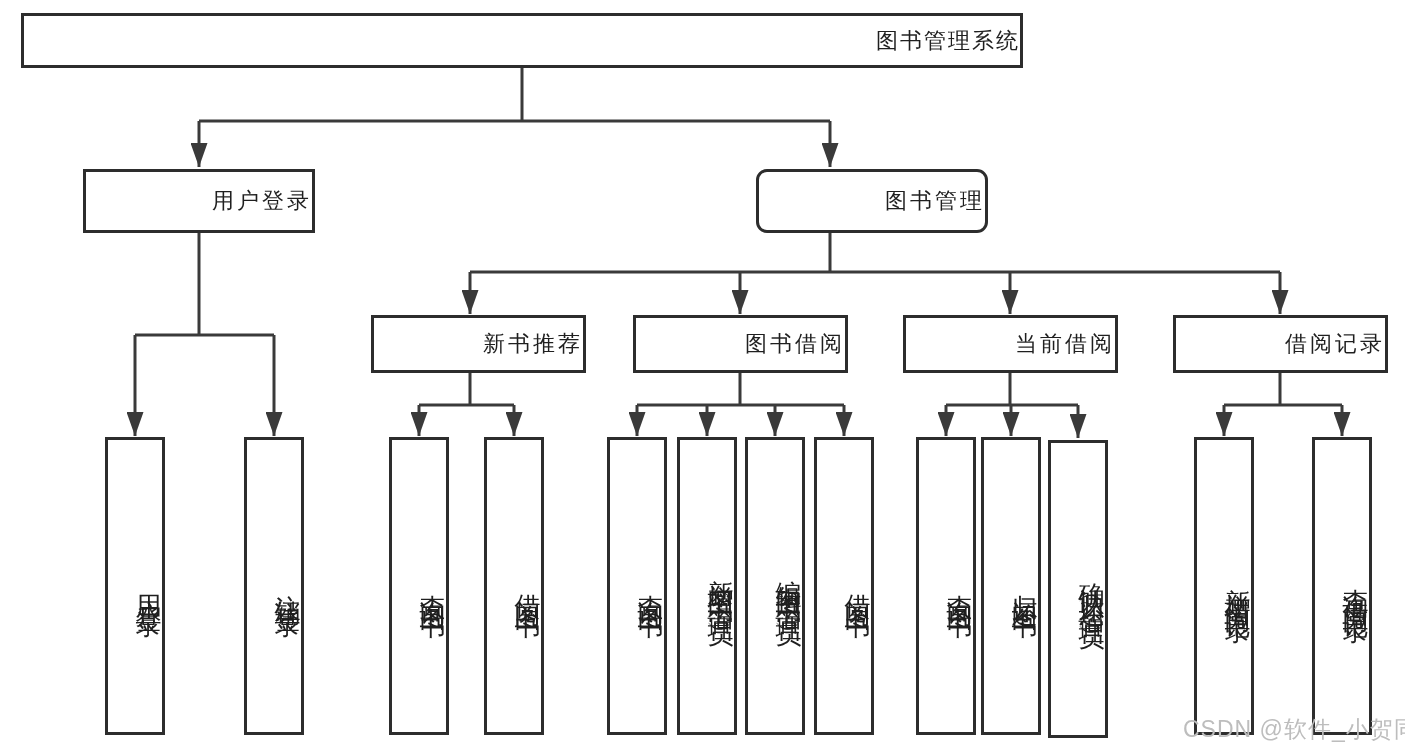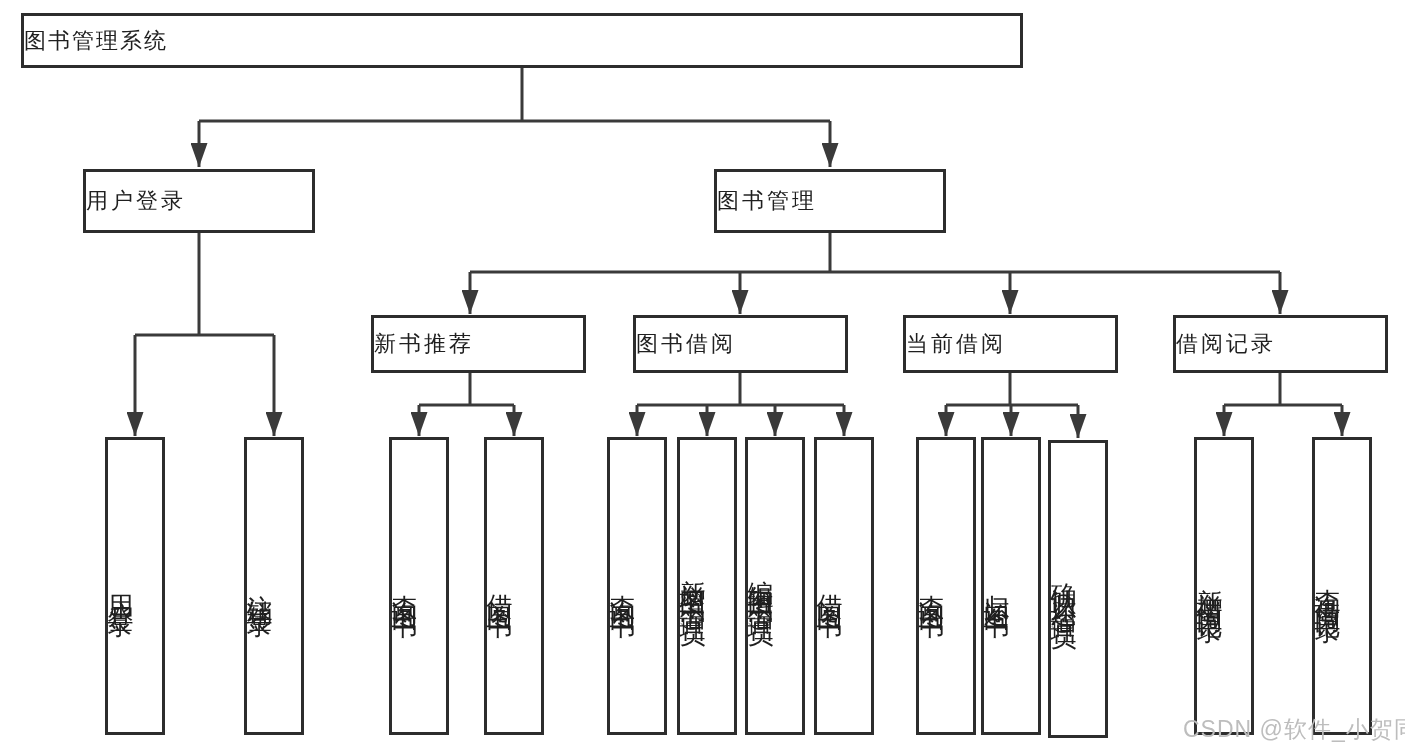--- a/index.html
+++ b/index.html
@@ -27,21 +27,21 @@
   }
   .wires path { stroke: var(--line); stroke-width: 3; fill: none; }
   .wires marker path { fill: var(--line); stroke: none; }
   .box {
     position: absolute;
     background: #fff;
     border: 3px solid var(--border);
     color: var(--text);
     display: flex;
     align-items: center;
-    justify-content: flex-start;
+    justify-content: flex-end;
     text-align: center;
   }
   .h-box { font-size: 22px; letter-spacing: 3px; }
   .root-box { font-size: 22px; letter-spacing: 2px; }
   .v-box {
     width: 60px;
     height: 298px;
     top: 437px;
   }
   .v-box .v-label {
@@ -111,21 +111,21 @@
     <path d="M1342 405 L1342 436" marker-end="url(#arw)"></path>
   </svg>
 
   <div class="box root-box" style="left:21px; top:13px; width:1002px; height:55px;">
     <span>图书管理系统</span>
   </div>
 
   <div class="box h-box" style="left:83px; top:169px; width:232px; height:64px;">
     <span>用户登录</span>
   </div>
-  <div class="box h-box" style="left:714px; top:169px; width:232px; height:64px;">
+  <div class="box h-box" style="left:756px; top:169px; width:232px; height:64px;border-radius:11px;">
     <span>图书管理</span>
   </div>
 
   <div class="box h-box" style="left:363px; top:315px; width:215px; height:58px;margin-left:8px;">
     <span>新书推荐</span>
   </div>
   <div class="box h-box" style="left:633px; top:315px; width:215px; height:58px;">
     <span>图书借阅</span>
   </div>
   <div class="box h-box" style="left:1173px; top:315px; width:215px; height:58px;">

